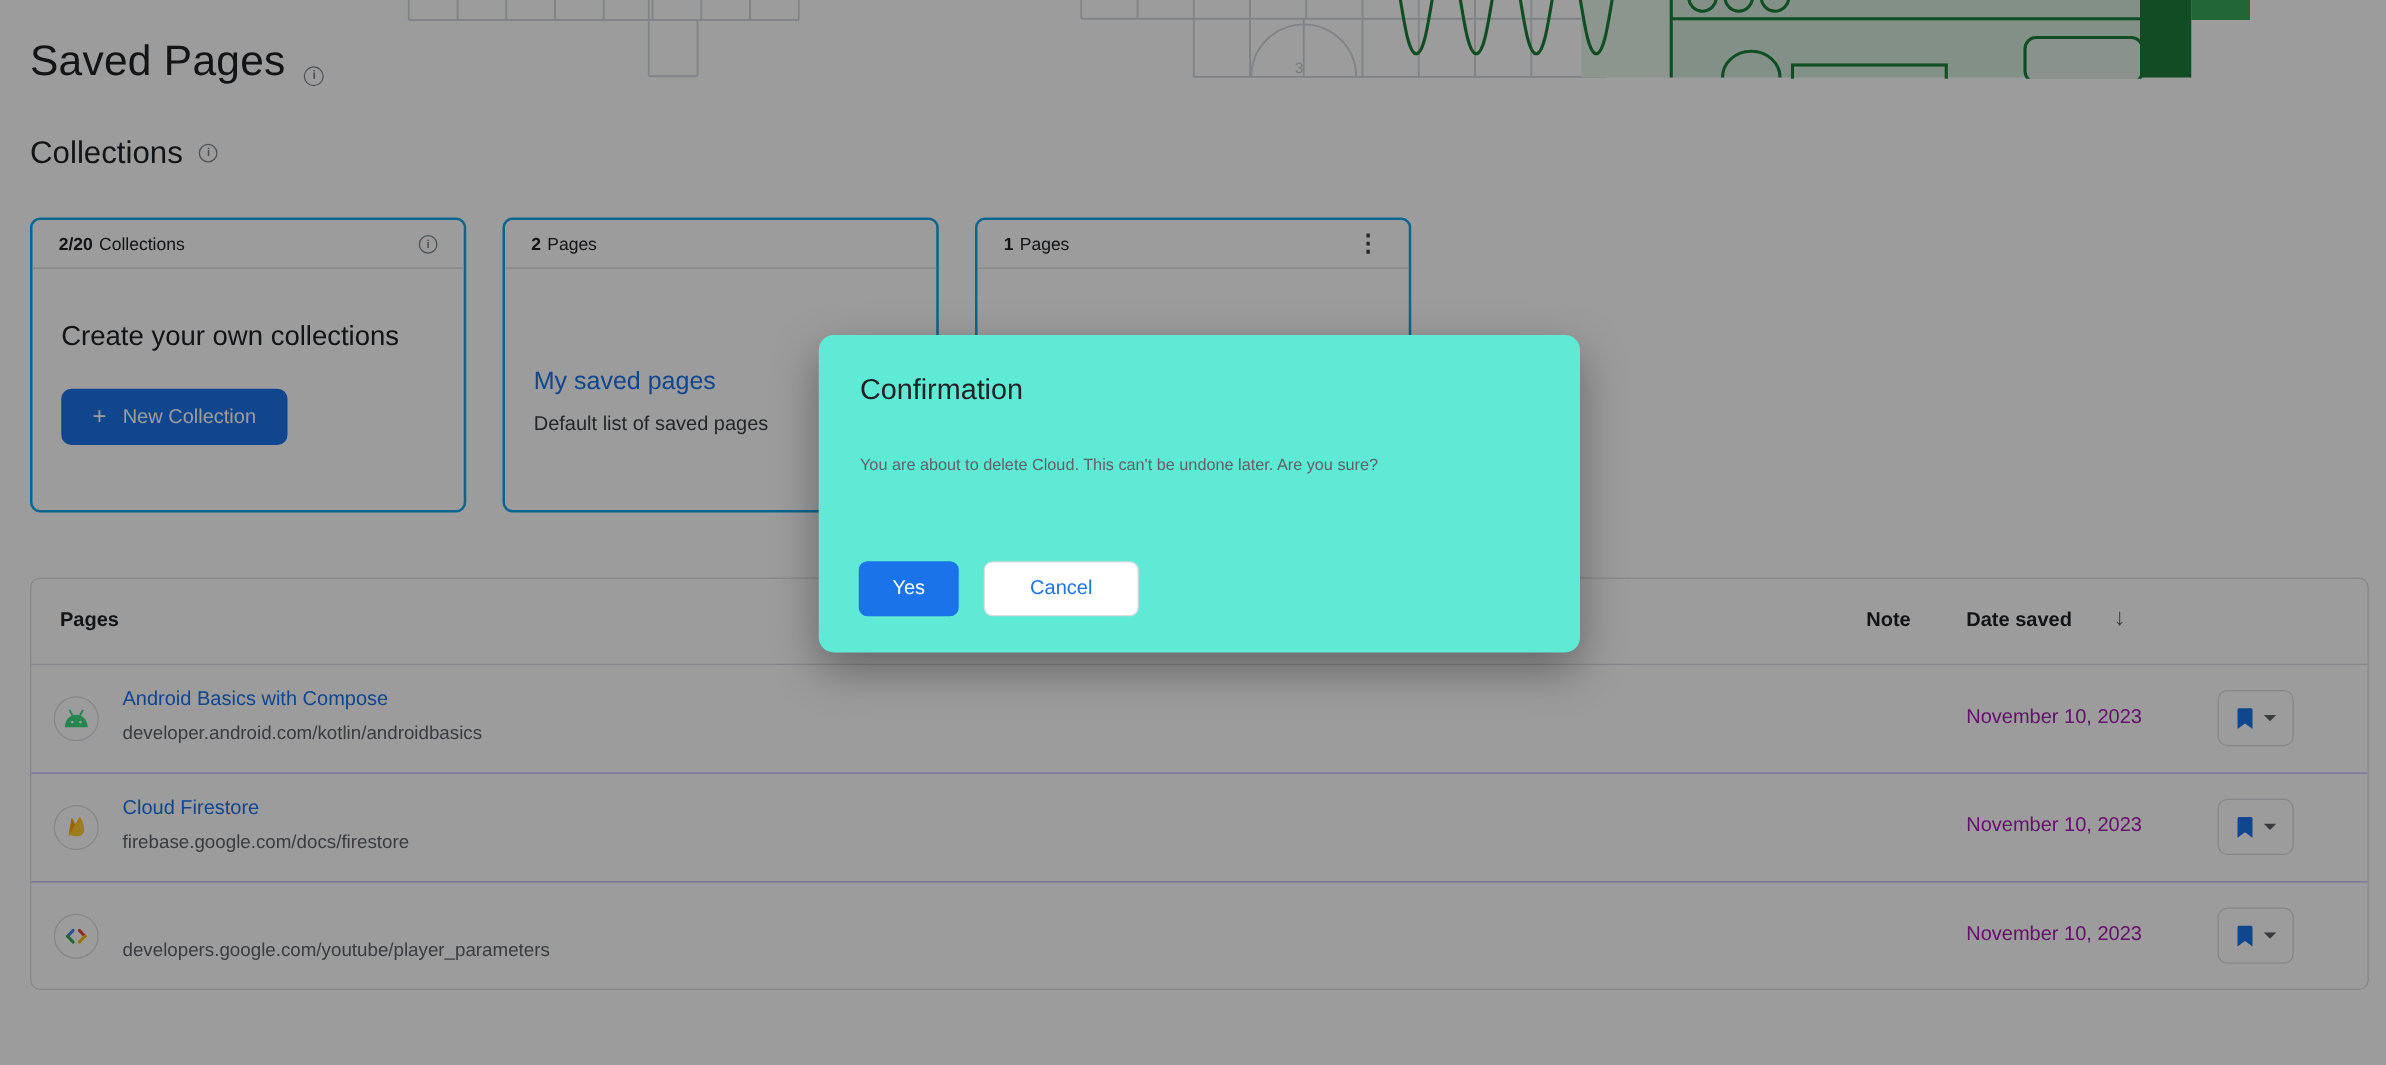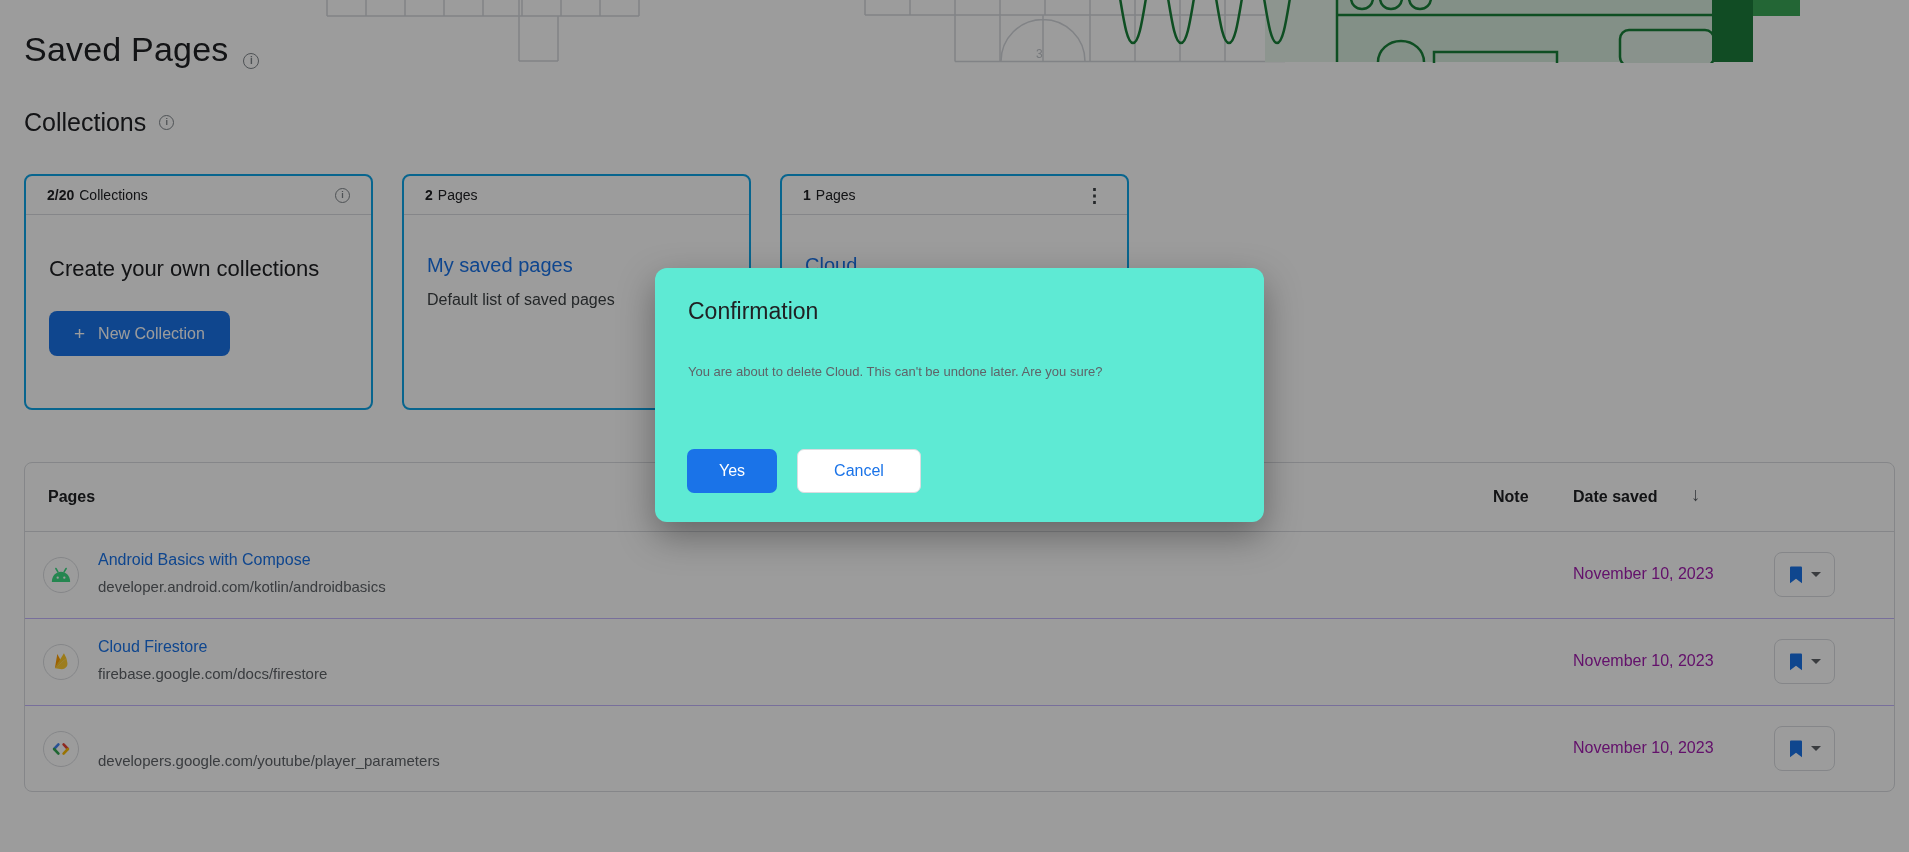--- a/index.html
+++ b/index.html
@@ -21,21 +21,21 @@
 
   
   .cards{position:absolute;left:24px;top:174px;display:flex;gap:29px;}
   .card{box-sizing:border-box;width:349px;height:236px;background:#fff;
     border:2px solid #0ea5e9;border-radius:8px;}
   .card-header{box-sizing:border-box;height:39px;display:flex;align-items:center;gap:5px;
     padding:0 21px;border-bottom:1px solid #dadce0;font-size:14px;color:#202124;}
   .card-count{font-weight:700;}
   .card-header-right{margin-left:auto;display:flex;align-items:center;}
   .kebab{font-size:19px;color:#3c4043;cursor:pointer;line-height:1;padding:0 2px;font-weight:700;}
-  .card-body{padding:0 23px;}
+  .card-body{padding:0 23px;margin-top:40px;}
   .cta-title{margin-top:41px;font-size:22px;color:#202124;}
   .btn-primary{margin-top:29px;height:45px;padding:0 25px;display:inline-flex;align-items:center;gap:13px;
     background:#1a73e8;color:#fff;border:none;border-radius:8px;font-size:16px;font-weight:500;
     font-family:"Liberation Sans",sans-serif;cursor:pointer;}
   .btn-primary .plus{font-size:19px;font-weight:400;line-height:1;}
   .card-link{display:inline-block;margin-top:39px;font-size:20px;color:#1a73e8;text-decoration:none;cursor:pointer;}
   .card-desc{margin-top:14px;font-size:16px;color:#3c4043;}
 
   
   .pages-table{position:absolute;left:24px;top:462px;width:1871px;height:330px;box-sizing:border-box;
@@ -60,21 +60,21 @@
   .caret{width:0;height:0;border-left:5px solid transparent;border-right:5px solid transparent;
     border-top:5px solid #5f6368;}
 
   
   .overlay{position:absolute;inset:0;background:rgba(0,0,0,0.39);z-index:40;}
   .dialog{position:absolute;left:655px;top:268px;width:609px;height:254px;background:#5eead4;
     border-radius:12px;z-index:50;box-shadow:0 14px 36px rgba(0,0,0,0.35);}
   .dialog-title{position:absolute;left:33px;top:30px;font-size:23px;font-weight:400;color:#202124;}
   .dialog-msg{position:absolute;left:33px;top:91px;width:505px;font-size:13px;line-height:25px;color:#5f6368;}
   .dialog-actions{position:absolute;left:32px;top:181px;display:flex;gap:20px;}
-  .btn-yes{width:90px;height:44px;background:#1a73e8;color:#fff;border:none;border-radius:7px;
+  .btn-yes{width:80px;height:44px;background:#1a73e8;color:#fff;border:none;border-radius:7px;
     font-size:16px;font-weight:500;font-family:"Liberation Sans",sans-serif;cursor:pointer;}
   .btn-cancel{width:124px;height:44px;background:#fff;color:#1a73e8;border:1px solid #dadce0;border-radius:7px;
     font-size:16px;font-weight:500;font-family:"Liberation Sans",sans-serif;cursor:pointer;}
 </style>
 </head>
 <body>
 
 <div class="page">
 
   <svg class="banner" viewBox="0 0 1909 63" xmlns="http://www.w3.org/2000/svg">

